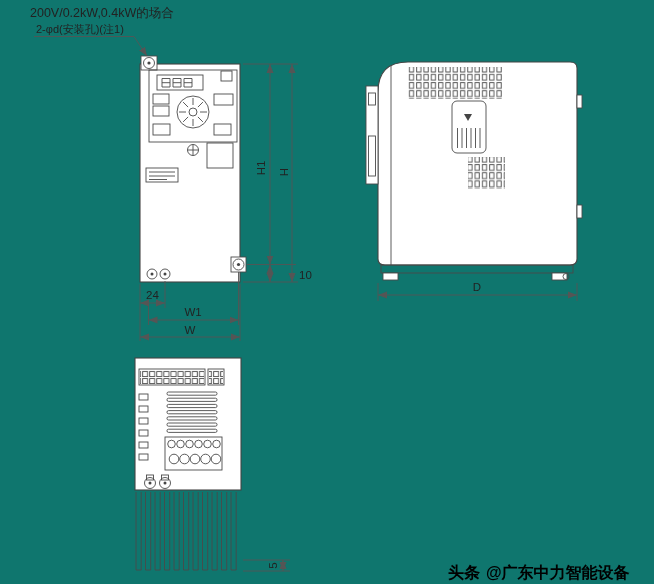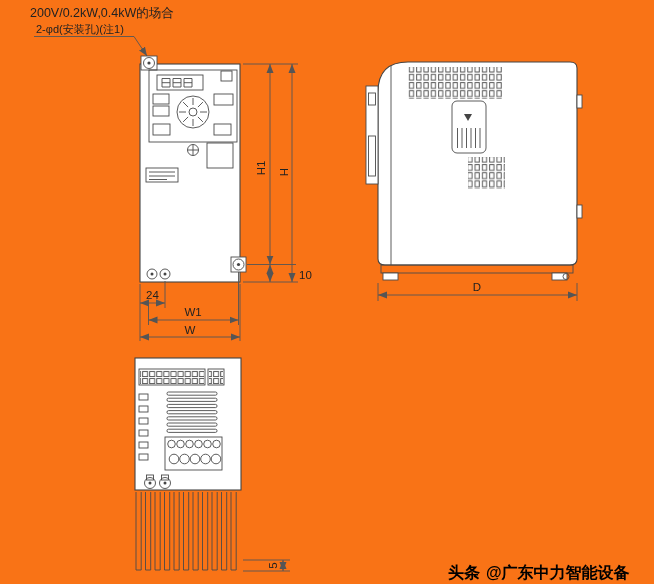--- a/index.html
+++ b/index.html
@@ -1,16 +1,16 @@
 <!DOCTYPE html>
 <html><head>
 <meta charset="utf-8">
 <style>
   html,body{margin:0;padding:0;background:#fff;}
-  .canvas{position:relative;width:654px;height:584px;background:#f97316;overflow:hidden;
+  .canvas{position:relative;width:654px;height:584px;background:#0f766e;overflow:hidden;
           font-family:"Liberation Sans",sans-serif;}
   svg{display:block;}
   text{font-family:"Liberation Sans",sans-serif;fill:#222;}
   .title-t{font-size:12.5px;}
   .note-t{font-size:11px;}
   .dim-t{font-size:11.5px;}
   .wm-t{font-size:16px;font-weight:bold;fill:#000;}
   .shape{stroke:#444;stroke-width:1.1;fill:#fff;}
   .det{stroke:#4a4a4a;stroke-width:0.9;fill:none;}
   .detf{stroke:#4a4a4a;stroke-width:0.9;fill:#fff;}

